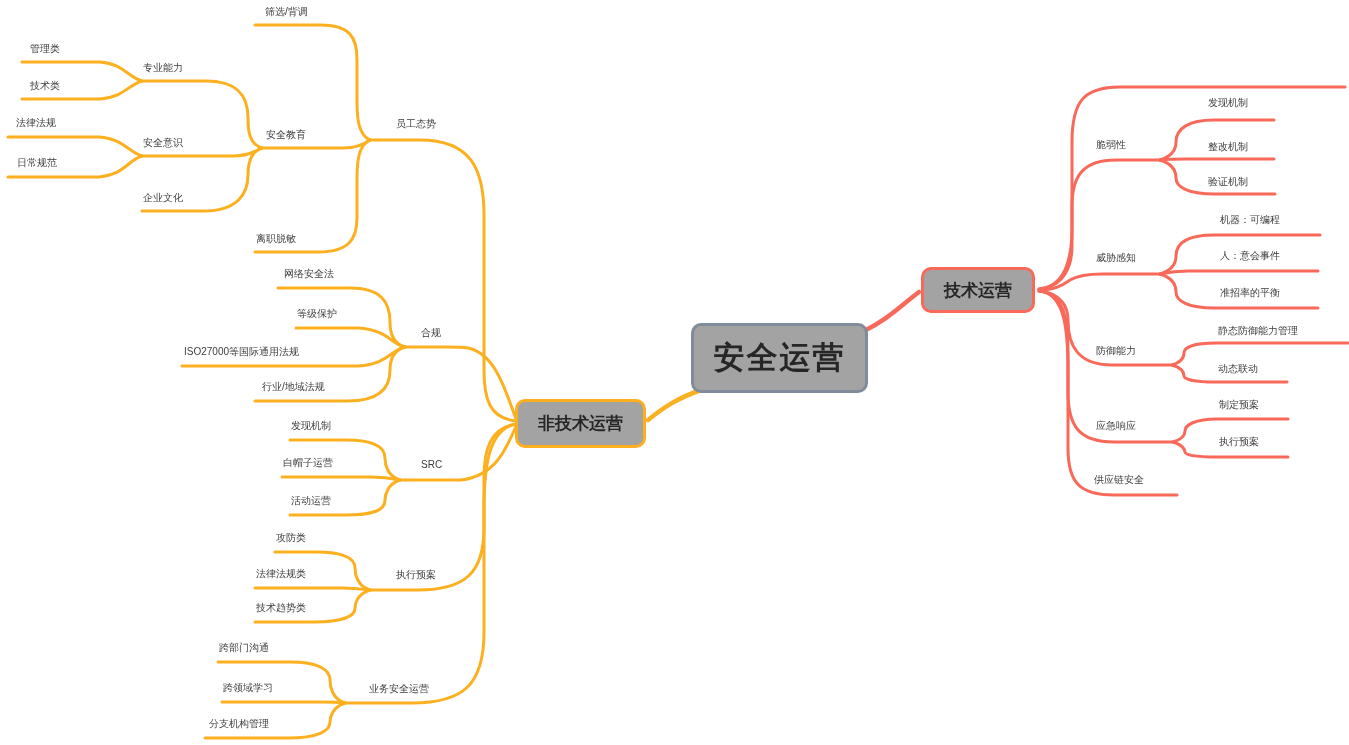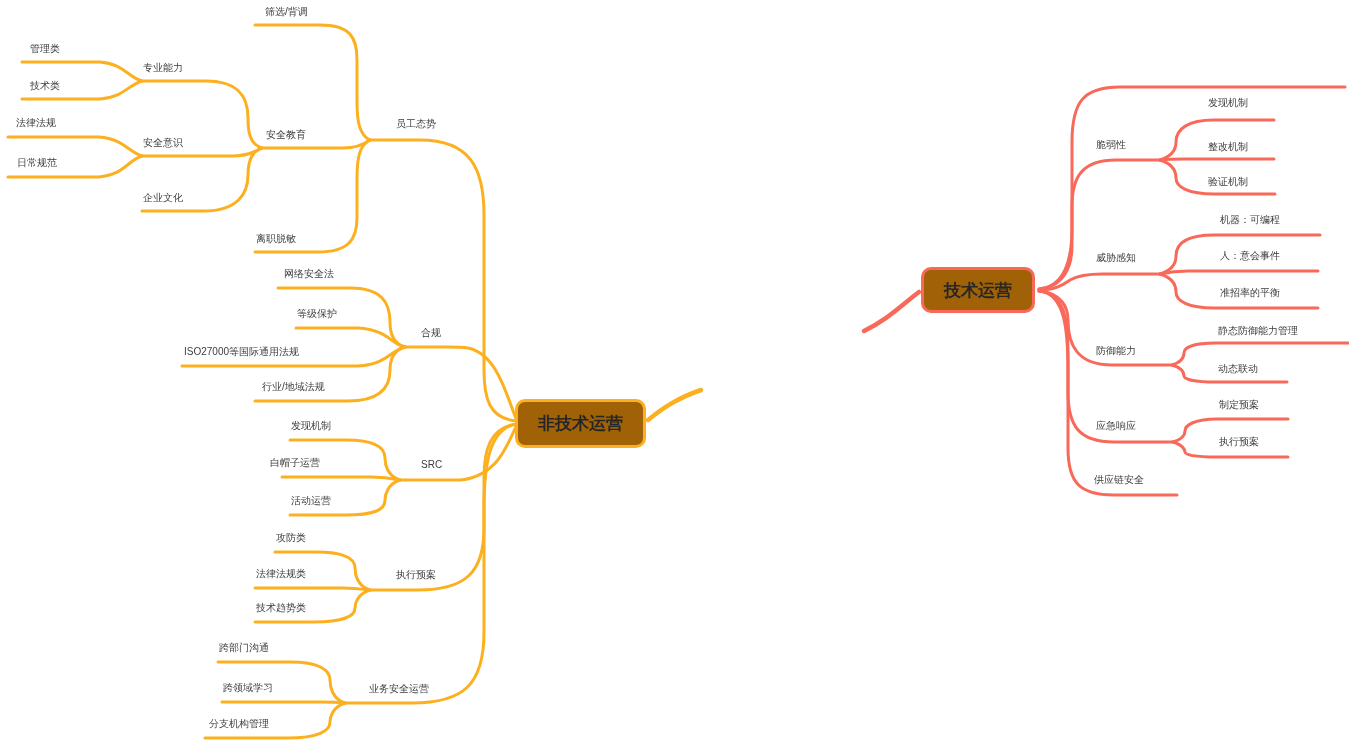--- a/index.html
+++ b/index.html
@@ -10,21 +10,21 @@
   .canvas svg{position:absolute;left:0;top:0;}
   path{fill:none;stroke-linecap:round;stroke-linejoin:round;}
   .y path{stroke:var(--left_branch,#fcb01f);stroke-width:3;}
   .r path{stroke:var(--right_branch,#f9695a);stroke-width:3;}
   path.trunk{stroke-width:4.5;}
   .n{
     position:absolute;font-size:10px;line-height:18px;white-space:nowrap;
     color:var(--text,#3d3d3d);cursor:default;
   }
   .box{
-    position:absolute;background:#a16207;border-radius:10px;display:flex;
+    position:absolute;background:#a3a3a3;border-radius:10px;display:flex;
     align-items:center;justify-content:center;font-weight:bold;color:#262626;
     box-sizing:border-box;white-space:nowrap;
   }
   .box-root{
     left:691px;top:323px;width:177px;height:70px;
     border:3px solid var(--center_border,#808c9c);font-size:31px;letter-spacing:2px;
   }
   .box-tech{
     left:921px;top:267px;width:114px;height:46px;
     border:3px solid var(--right_branch,#f9695a);font-size:17px;
@@ -102,21 +102,21 @@
   <div class="n" style="left:265px;top:3px">筛选/背调</div>
   <div class="n" style="left:266px;top:126px">安全教育</div>
   <div class="n" style="left:256px;top:230px">离职脱敏</div>
   <div class="n" style="left:396px;top:115px">员工态势</div>
   <div class="n" style="left:284px;top:265px">网络安全法</div>
   <div class="n" style="left:297px;top:305px">等级保护</div>
   <div class="n" style="left:184px;top:343px">ISO27000等国际通用法规</div>
   <div class="n" style="left:262px;top:378px">行业/地域法规</div>
   <div class="n" style="left:421px;top:324px">合规</div>
   <div class="n" style="left:291px;top:417px">发现机制</div>
-  <div class="n" style="left:270px;top:454px">白帽子运营</div>
+  <div class="n" style="left:283px;top:454px">白帽子运营</div>
   <div class="n" style="left:291px;top:492px">活动运营</div>
   <div class="n" style="left:421px;top:456px">SRC</div>
   <div class="n" style="left:276px;top:529px">攻防类</div>
   <div class="n" style="left:256px;top:565px">法律法规类</div>
   <div class="n" style="left:256px;top:599px">技术趋势类</div>
   <div class="n" style="left:396px;top:566px">执行预案</div>
   <div class="n" style="left:219px;top:639px">跨部门沟通</div>
   <div class="n" style="left:223px;top:679px">跨领域学习</div>
   <div class="n" style="left:209px;top:715px">分支机构管理</div>
   <div class="n" style="left:369px;top:680px">业务安全运营</div>
@@ -130,16 +130,17 @@
   <div class="n" style="left:1220px;top:247px">人：意会事件</div>
   <div class="n" style="left:1220px;top:284px">准招率的平衡</div>
   <div class="n" style="left:1096px;top:342px">防御能力</div>
   <div class="n" style="left:1218px;top:322px">静态防御能力管理</div>
   <div class="n" style="left:1218px;top:360px">动态联动</div>
   <div class="n" style="left:1096px;top:417px">应急响应</div>
   <div class="n" style="left:1219px;top:396px">制定预案</div>
   <div class="n" style="left:1219px;top:433px">执行预案</div>
   <div class="n" style="left:1094px;top:471px">供应链安全</div>
 
+  <div class="box box-root">安全运营</div>
   <div class="box box-tech">技术运营</div>
   <div class="box box-nontech">非技术运营</div>
 
 </div>
 
 </body></html>

